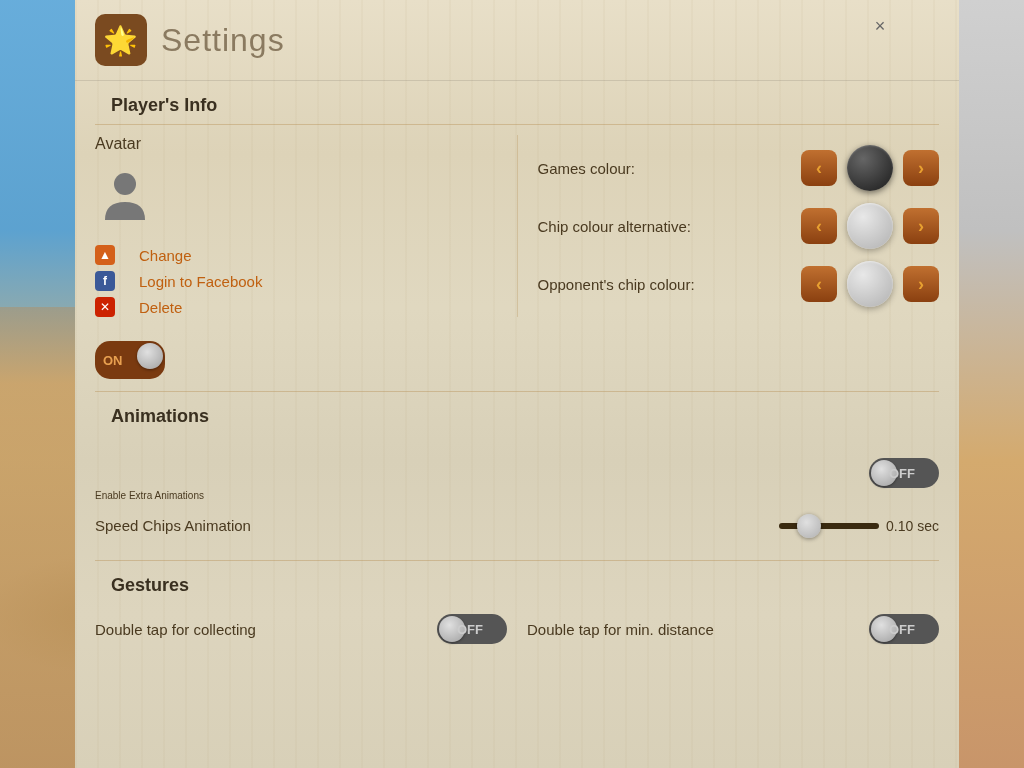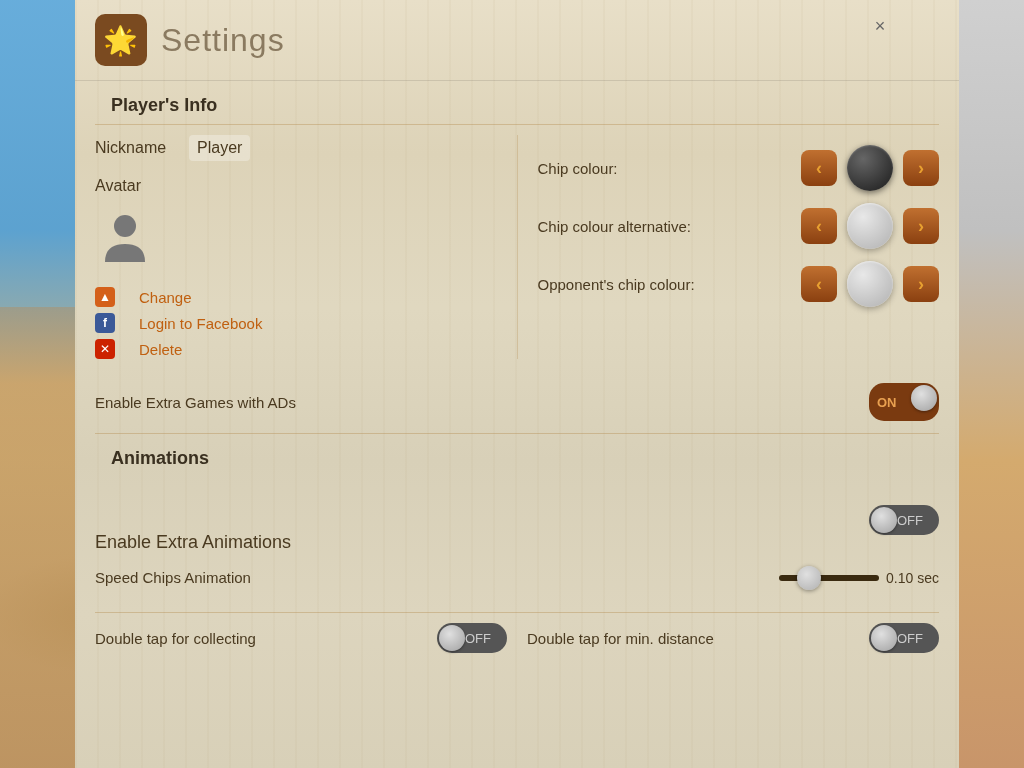--- a/index.html
+++ b/index.html
@@ -291,24 +291,24 @@
       background: #555;
       border-radius: 15px;
       display: flex;
       align-items: center;
       position: relative;
       cursor: pointer;
     }
 
     .toggle-off .toggle-label-off {
       font-size: 13px;
-      font-weight: normal;
+      font-weight: bold;
       color: #ccc;
       position: absolute;
-      right: 16px;
+      right: 24px;
     }
 
     .toggle-off .knob {
       width: 26px;
       height: 26px;
       background: radial-gradient(circle at 40% 35%, #e0e0e0, #a0a0a0);
       border-radius: 50%;
       position: absolute;
       left: 2px;
       top: 2px;
@@ -368,21 +368,21 @@
     }
 
     .anim-row {
       display: flex;
       align-items: center;
       justify-content: space-between;
       padding: 10px 0;
     }
 
     .anim-label {
-      font-size: 18px;
+      font-size: 10px;
       color: #4a3a20;
       margin-top: 45px;
     }
 
     .speed-row {
       display: flex;
       align-items: center;
       justify-content: space-between;
       padding: 6px 0 10px;
     }
@@ -480,24 +480,20 @@
 
   <button class="close-btn">×</button>
 
   <div class="section-title">Player's Info</div>
   <hr class="section-divider">
 
   <div class="players-info">
 
     <div class="left-col">
 
-      <div class="nickname-row">
-        <span class="field-label">Nickname</span>
-        <span class="nickname-value">Player</span>
-      </div>
 
       <div class="avatar-row">
         <span class="field-label">Avatar</span>
         <div class="avatar-icon">
           <svg class="avatar-svg" viewBox="0 0 50 55">
             <circle cx="25" cy="14" r="11" fill="#777"></circle>
             <path d="M5 50 Q5 32 25 32 Q45 32 45 50 Z" fill="#777"></path>
           </svg>
         </div>
         <div class="avatar-actions">
@@ -515,21 +511,21 @@
           </div>
         </div>
       </div>
     </div>
 
     <div class="vertical-divider"></div>
 
     <div class="right-col">
 
       <div class="chip-row">
-        <span class="chip-row-label">Chip colour:</span>
+        <span class="chip-row-label">Games colour:</span>
         <button class="chip-nav-btn">‹</button>
         <div class="chip-display chip-black"></div>
         <button class="chip-nav-btn">›</button>
       </div>
 
       <div class="chip-row">
         <span class="chip-row-label">Chip colour alternative:</span>
         <button class="chip-nav-btn">‹</button>
         <div class="chip-display chip-silver"></div>
         <button class="chip-nav-btn">›</button>
@@ -538,21 +534,20 @@
       <div class="chip-row">
         <span class="chip-row-label">Opponent's chip colour:</span>
         <button class="chip-nav-btn">‹</button>
         <div class="chip-display chip-silver"></div>
         <button class="chip-nav-btn">›</button>
       </div>
     </div>
   </div>
 
   <div class="enable-row">
-    <span class="enable-label">Enable Extra Games with ADs</span>
     <div class="toggle-on">
       <span class="toggle-label-on">ON</span>
       <div class="knob"></div>
     </div>
   </div>
 
   <hr class="section-divider">
 
   <div class="section-title">Animations</div>
 
@@ -572,20 +567,21 @@
         <div class="slider-track">
           <div class="slider-thumb"></div>
         </div>
         <span class="speed-value">0.10 sec</span>
       </div>
     </div>
   </div>
 
   <hr class="section-divider">
 
+  <div class="section-title">Gestures</div>
 
   <div class="gestures-section">
     <div class="gesture-row">
 
       <div class="gesture-item">
         <span class="gesture-label">Double tap for collecting</span>
         <div class="toggle-off">
           <div class="knob"></div>
           <span class="toggle-label-off">OFF</span>
         </div>

